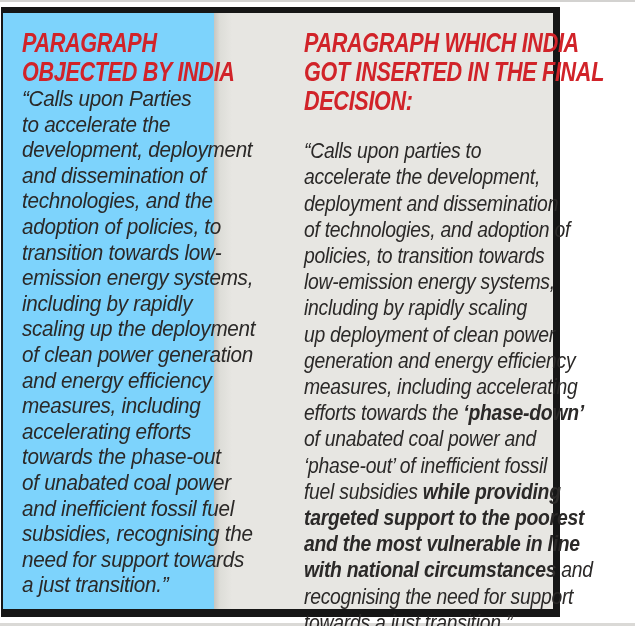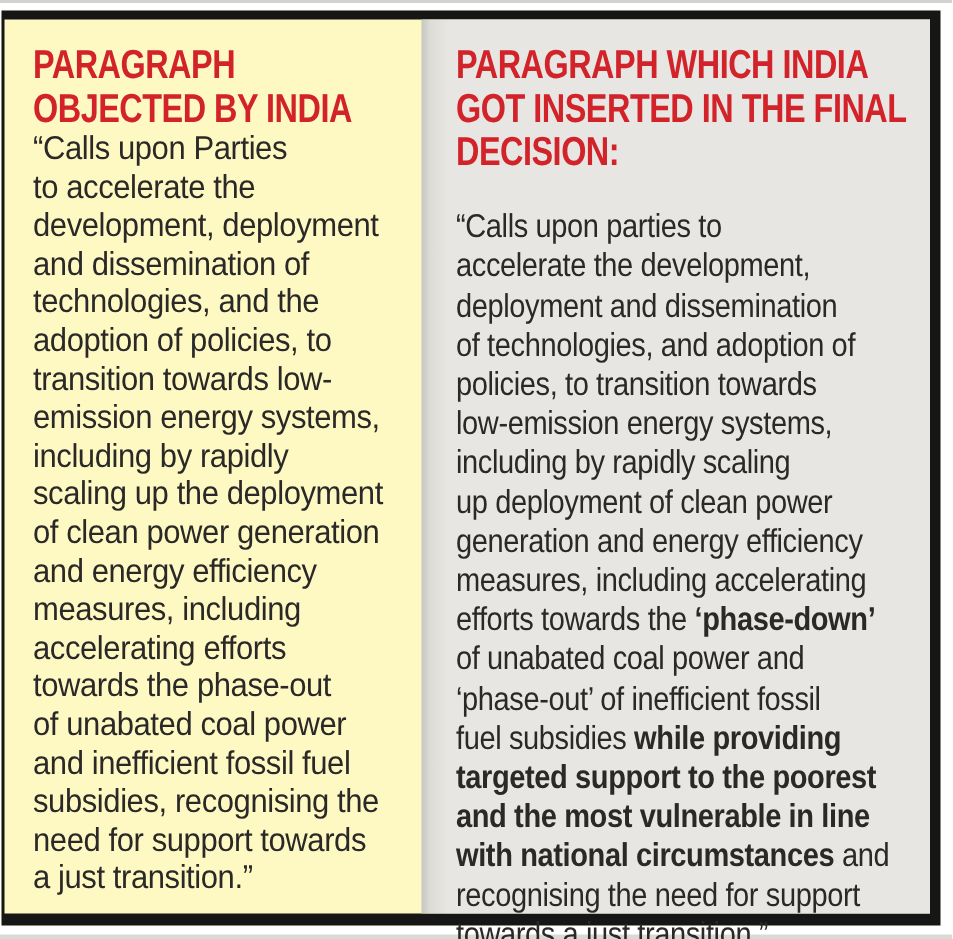--- a/index.html
+++ b/index.html
@@ -23,26 +23,27 @@
   }
   .edge-strip-bottom {
     position: absolute;
     left: 0; top: 623px;
     width: 635px; height: 3px;
     background: #dad9d6;
   }
   .frame {
     position: absolute;
     left: 1px; top: 7px;
-    width: 626px; height: 610px;
+    width: 559px; height: 610px;
     box-sizing: border-box;
     border-style: solid;
     border-color: #161616;
     border-width: 6px 7px 8px 2px;
-    background: #fef9c3;
+    background: #7dd3fc;
+    font-style: italic;
   }
   .gray-panel {
     position: absolute;
     top: 0; bottom: 0; right: 0;
     width: 339px;
     background: linear-gradient(to right, #c7c6c1 0px, #ddddd8 6px, #e7e6e2 18px);
   }
   .col {
     position: absolute;
     top: 16px;

